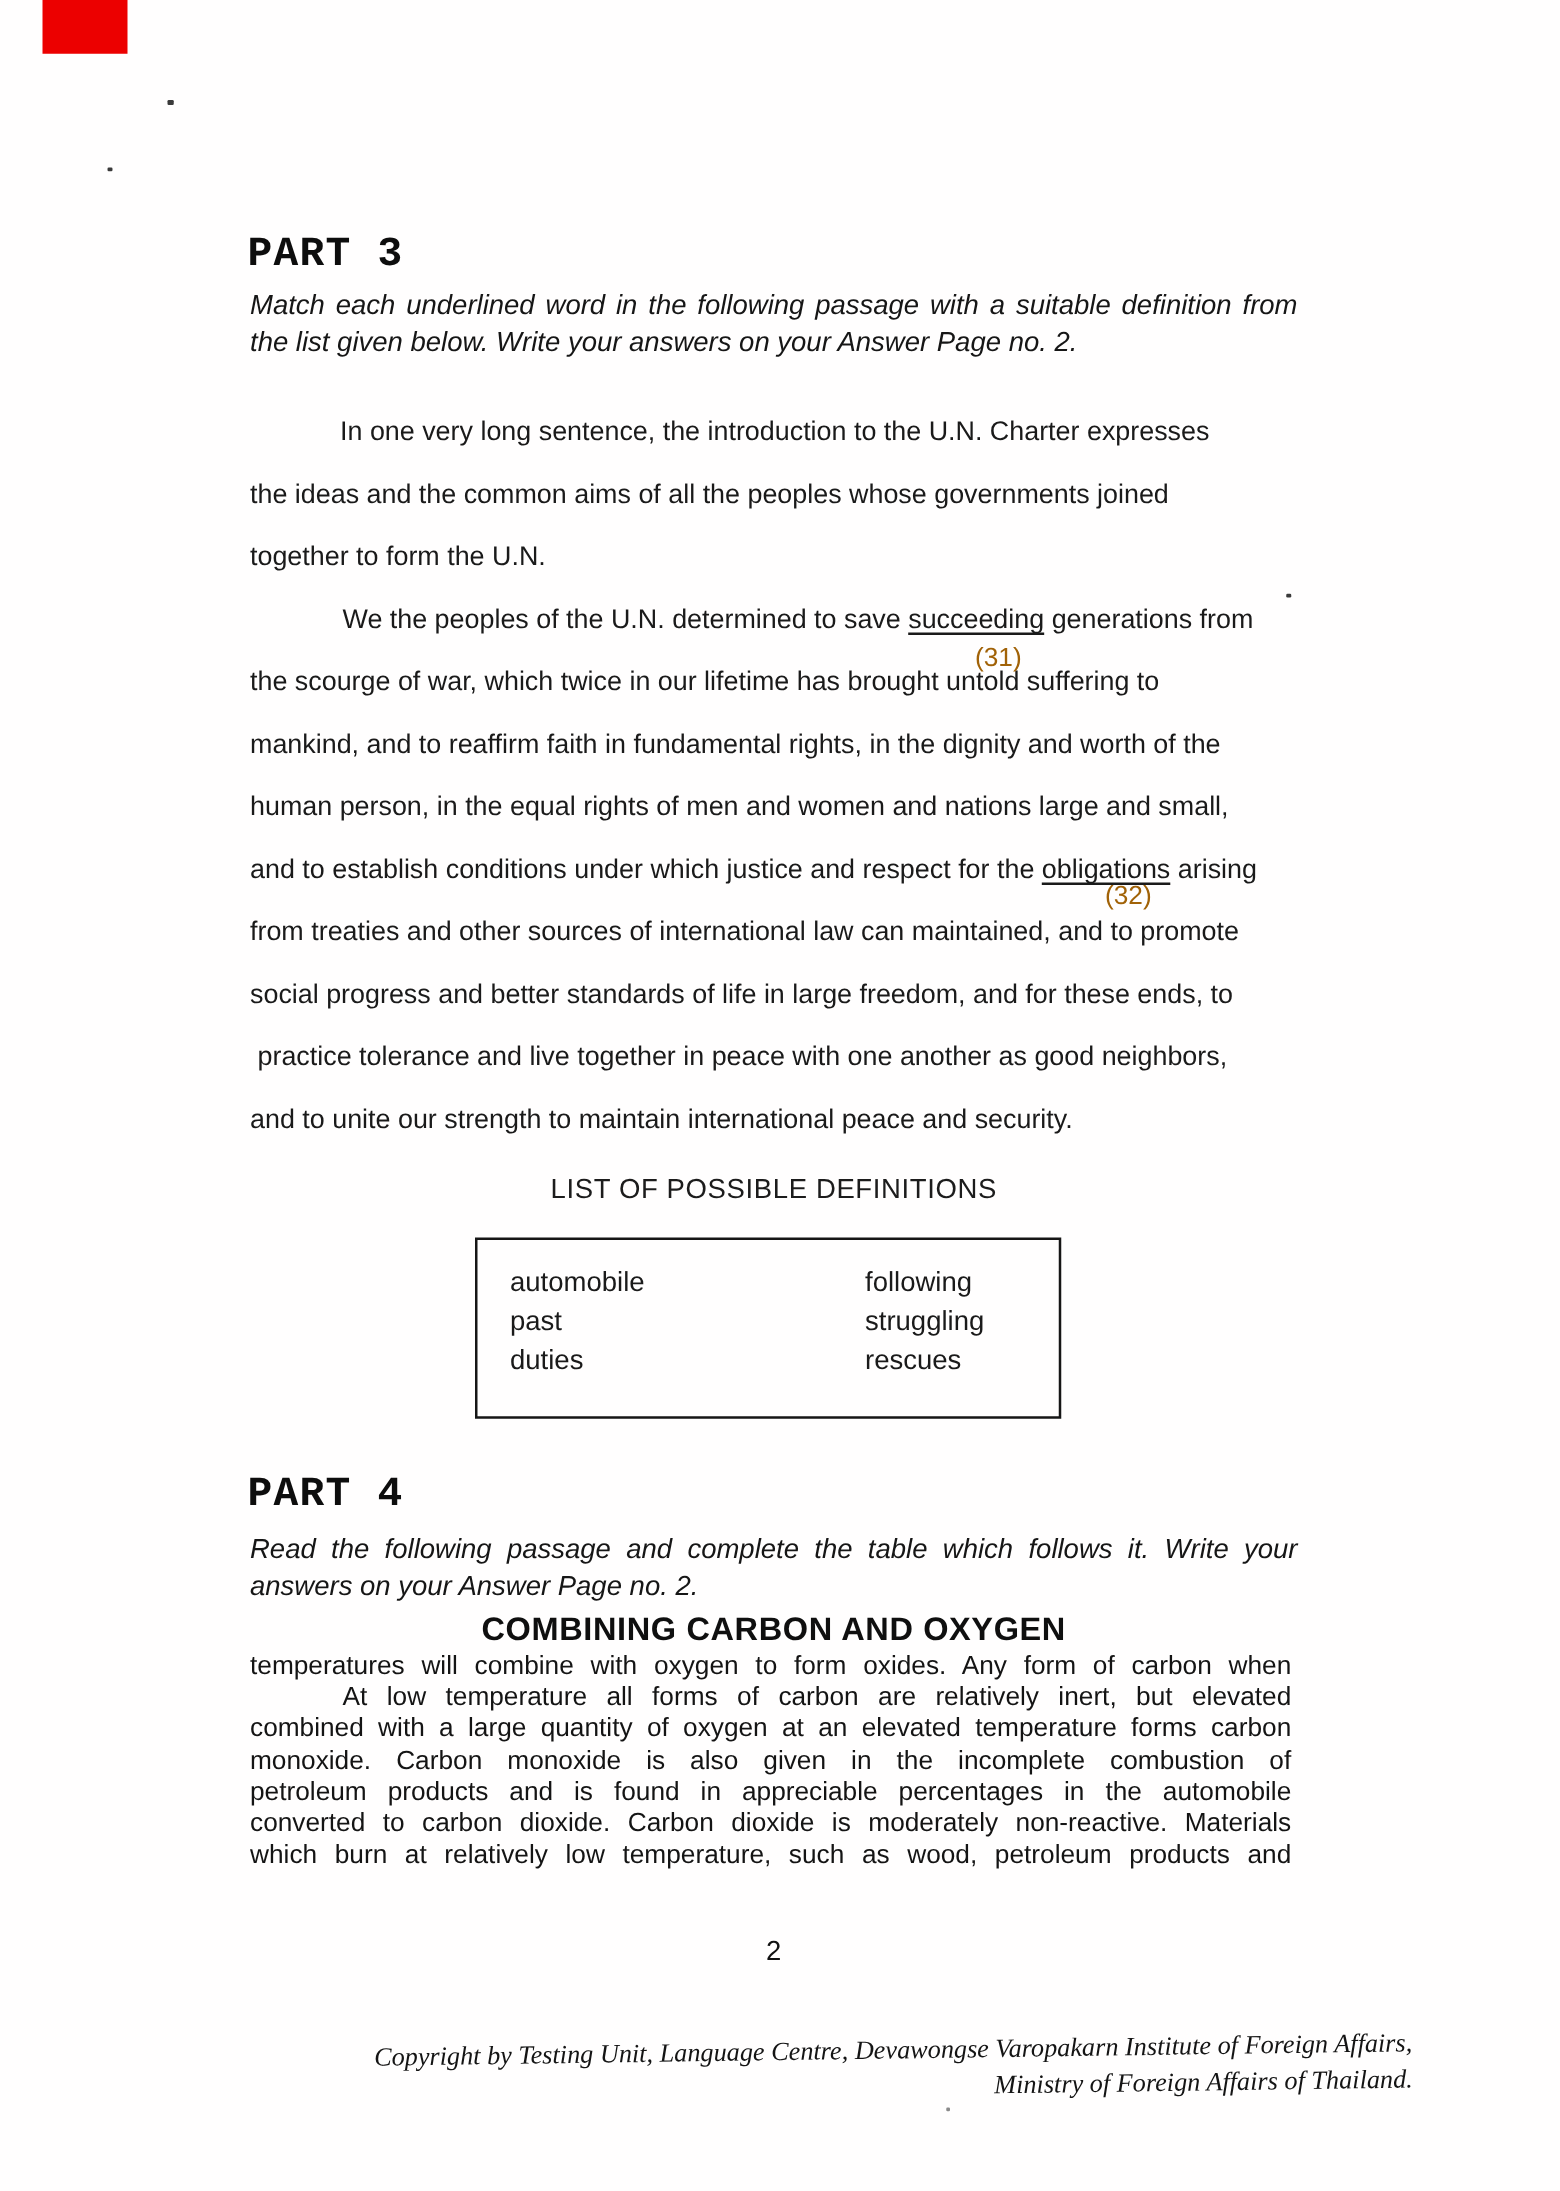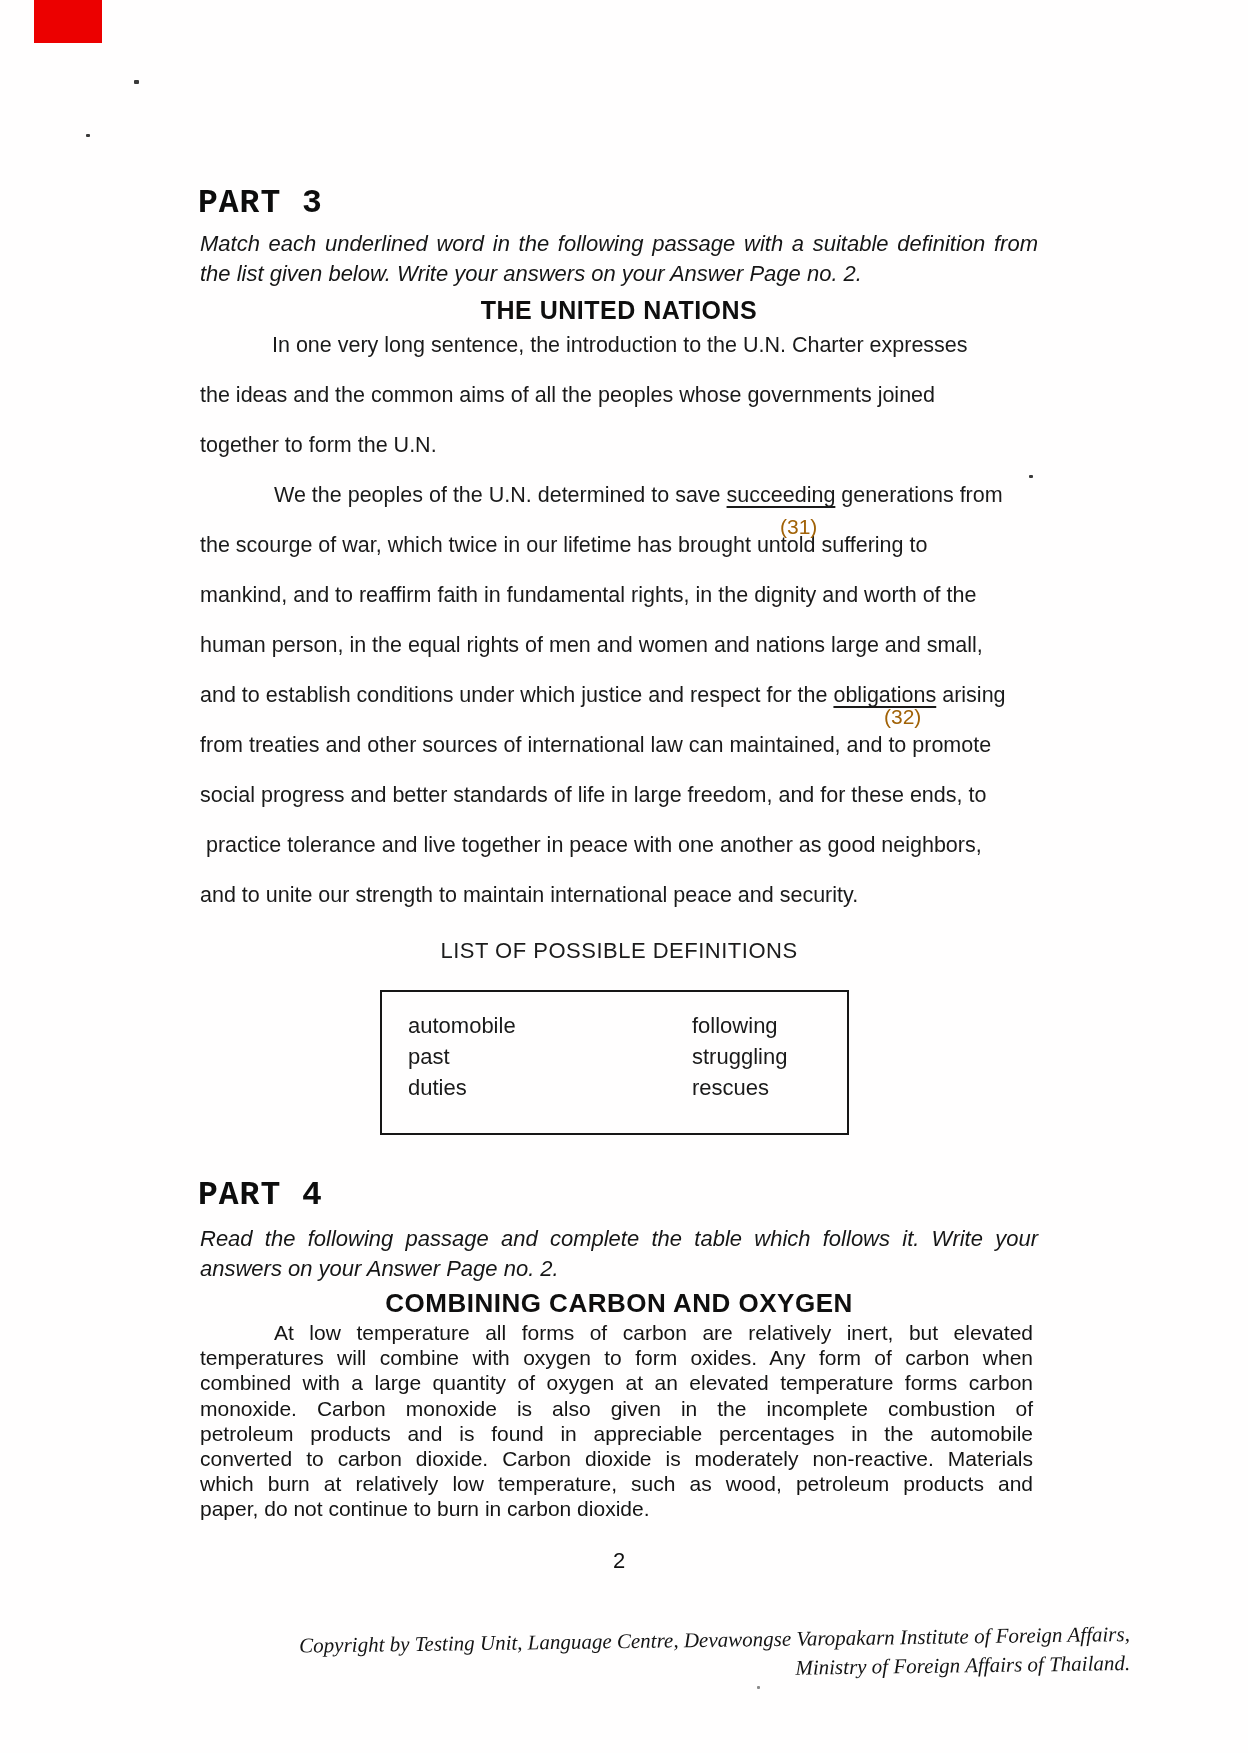--- a/index.html
+++ b/index.html
@@ -62,21 +62,20 @@
   <div class="speck" style="left:1029px;top:475px;width:4px;height:3px;"></div>
   <div class="speck" style="left:757px;top:1686px;width:3px;height:3px;background:#8a8a8a;"></div>
 
   <div class="abs part-heading" style="top:184px;">PART 3</div>
 
   <div class="abs instr" style="top:229px;">
     <div class="iline just">Match each underlined word in the following passage with a suitable definition from</div>
     <div class="iline">the list given below.  Write your answers on your Answer Page no. 2.</div>
   </div>
 
-  <div class="abs center-title" id="un-title">THE UNITED NATIONS</div>
 
   <div class="abs" id="passage">
     <div class="pline ind1">In one very long sentence, the introduction to the U.N. Charter expresses</div>
     <div class="pline">the ideas and the common aims of all the peoples whose governments joined</div>
     <div class="pline">together to form the U.N.</div>
     <div class="pline ind2"><span>We the peoples of the U.N. determined to save </span><span class="uword">succeeding</span><span> generations from</span></div>
     <div class="pline">the scourge of war, which twice in our lifetime has brought untold suffering to</div>
     <div class="pline">mankind, and to reaffirm faith in fundamental rights, in the dignity and worth of the</div>
     <div class="pline">human person, in the equal rights of men and women and nations large and small,</div>
     <div class="pline"><span>and to establish conditions under which justice and respect for the </span><span class="uword">obligations</span><span> arising</span></div>
@@ -106,28 +105,27 @@
   <div class="abs part-heading" style="top:1176px;">PART 4</div>
 
   <div class="abs instr" id="p4-instr">
     <div class="iline just">Read the following passage and complete the table which follows it.  Write your</div>
     <div class="iline">answers on your Answer Page no. 2.</div>
   </div>
 
   <div class="abs center-title" id="p4-title">COMBINING CARBON AND OXYGEN</div>
 
   <div class="abs" id="carbon">
+    <div class="cline just">temperatures will combine with oxygen to form oxides.  Any form of carbon when</div>
     <div class="cline just cind">At low temperature all forms of carbon are relatively inert, but elevated</div>
-    <div class="cline just">temperatures will combine with oxygen to form oxides.  Any form of carbon when</div>
     <div class="cline just">combined with a large quantity of oxygen at an elevated temperature forms carbon</div>
     <div class="cline just">monoxide.  Carbon monoxide is also given in the incomplete combustion of</div>
     <div class="cline just">petroleum products and is found in appreciable percentages in the automobile</div>
     <div class="cline just">converted to carbon dioxide.  Carbon dioxide is moderately non-reactive.  Materials</div>
     <div class="cline just">which burn at relatively low temperature, such as wood, petroleum products and</div>
-    <div class="cline">paper, do not continue to burn in carbon dioxide.</div>
   </div>
 
   <div class="abs" id="page-num">2</div>
 
   <div class="abs" id="footer">
     <div class="fline">Copyright by Testing Unit, Language Centre,  Devawongse Varopakarn Institute of Foreign Affairs,</div>
     <div class="fline">Ministry of Foreign Affairs of Thailand.</div>
   </div>
 
 </div>

